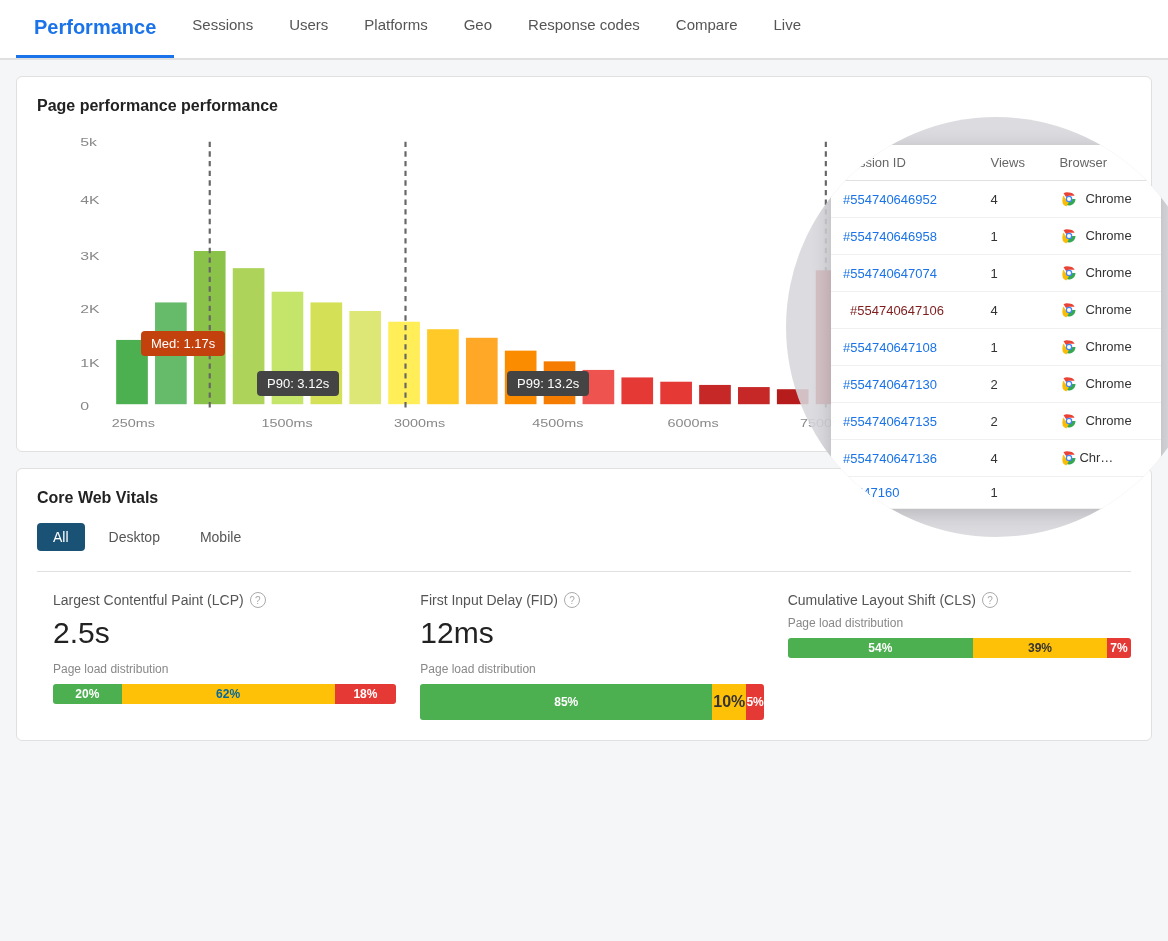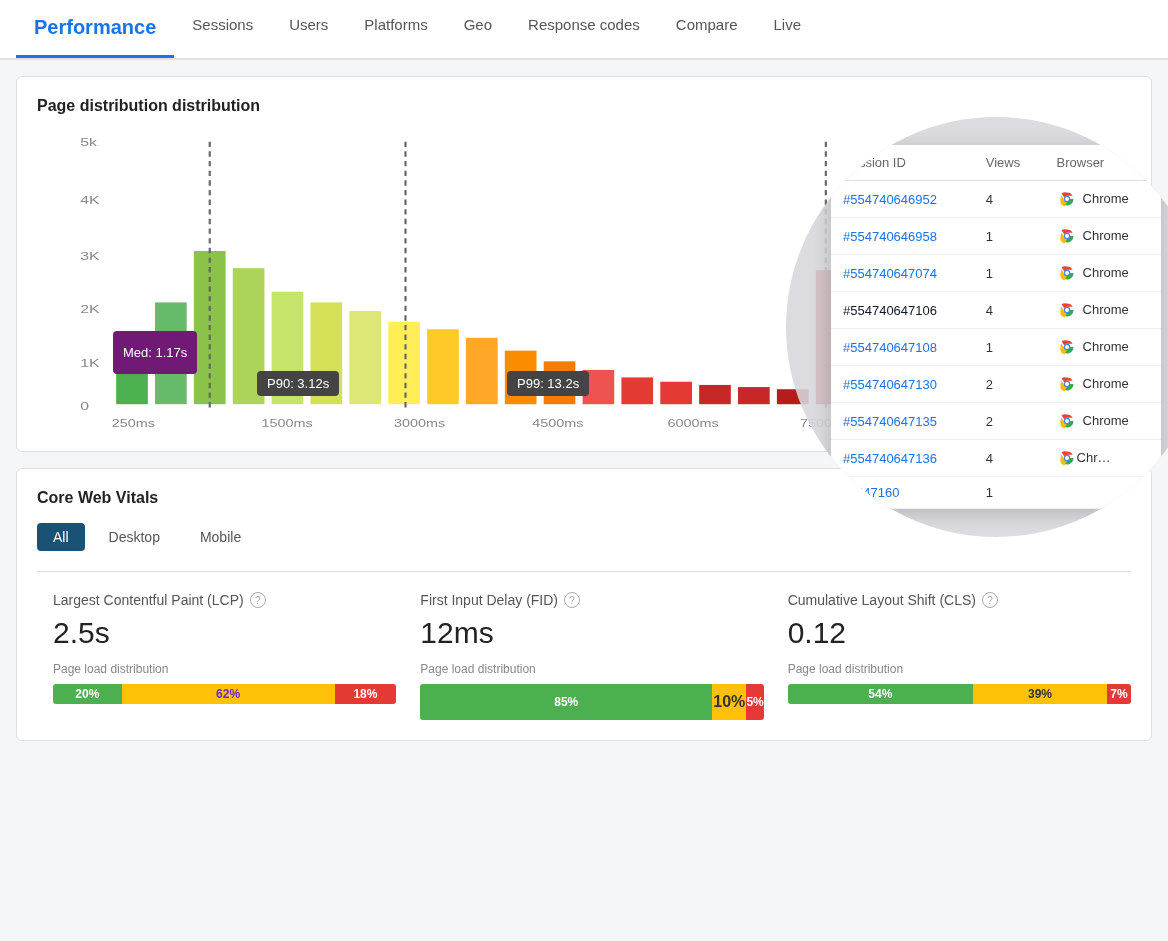--- a/index.html
+++ b/index.html
@@ -24,21 +24,21 @@
     <div style="padding:16px 18px; cursor:pointer; color:#555; font-size:15px;">Users</div>
     <div style="padding:16px 18px; cursor:pointer; color:#555; font-size:15px;">Platforms</div>
     <div style="padding:16px 18px; cursor:pointer; color:#555; font-size:15px;">Geo</div>
     <div style="padding:16px 18px; cursor:pointer; color:#555; font-size:15px;">Response codes</div>
     <div style="padding:16px 18px; cursor:pointer; color:#555; font-size:15px;">Compare</div>
     <div style="padding:16px 18px; cursor:pointer; color:#555; font-size:15px;">Live</div>
   </div>
 </nav>
 
 <div class="card" style="margin:16px; position:relative; overflow:visible;">
-  <div class="section-title">Page distribution distribution</div>
+  <div class="section-title">Page performance performance</div>
 
 
   <div style="position:relative; height:300px;">
     <svg viewBox="0 0 760 280" style="width:100%; height:100%;" preserveAspectRatio="none">
 
       <text x="30" y="14" class="y-label" style="font-size:11px; fill:#888;">5k</text>
       <text x="30" y="68" class="y-label" style="font-size:11px; fill:#888;">4K</text>
       <text x="30" y="120" class="y-label" style="font-size:11px; fill:#888;">3K</text>
       <text x="30" y="170" class="y-label" style="font-size:11px; fill:#888;">2K</text>
       <text x="30" y="220" class="y-label" style="font-size:11px; fill:#888;">1K</text>
@@ -93,21 +93,21 @@
       <text x="52" y="276" style="font-size:10px; fill:#888;">250ms</text>
       <text x="156" y="276" style="font-size:10px; fill:#888;">1500ms</text>
       <text x="248" y="276" style="font-size:10px; fill:#888;">3000ms</text>
       <text x="344" y="276" style="font-size:10px; fill:#888;">4500ms</text>
       <text x="438" y="276" style="font-size:10px; fill:#888;">6000ms</text>
       <text x="530" y="276" style="font-size:10px; fill:#888;">7500ms</text>
       <text x="630" y="276" style="font-size:10px; fill:#888;">9000ms</text>
     </svg>
 
     
-    <div style="position:absolute; left:76px; top:200px; background:#701a75; color:#fff; padding:14px 10px; border-radius:4px; font-size:13px; font-weight:500; white-space:nowrap;">Med: 1.17s</div>
+    <div style="position:absolute; left:104px; top:200px; background:#c2410c; color:#fff; padding:5px 10px; border-radius:4px; font-size:13px; font-weight:500; white-space:nowrap;">Med: 1.17s</div>
     
     <div style="position:absolute; left:220px; top:240px; background:#444; color:#fff; padding:5px 10px; border-radius:4px; font-size:13px; font-weight:500; white-space:nowrap;">P90: 3.12s</div>
     
     <div style="position:absolute; left:470px; top:240px; background:#444; color:#fff; padding:5px 10px; border-radius:4px; font-size:13px; font-weight:500; white-space:nowrap;">P99: 13.2s</div>
   </div>
 
   <div style="position:absolute; right:-55px; top:40px; width:420px; height:420px; background:rgba(215,215,220,0.88); border-radius:50%; display:flex; align-items:center; justify-content:center; z-index:100; overflow:hidden;">
     <div style="background:#fff; border-radius:8px; box-shadow:0 4px 20px rgba(0,0,0,0.18); overflow:hidden; width:330px;">
       <table style="width:100%; border-collapse:collapse;">
         <thead>
@@ -163,21 +163,21 @@
         <path d="M16.5 10a6.5 6.5 0 0 1-9.3 5.86L9.37 12.5A3.25 3.25 0 0 0 13.25 10H16.5z" fill="#34A853"></path>
         <path d="M3.5 10a6.5 6.5 0 0 1 1.02-3.5l2.73 4.73A3.25 3.25 0 0 0 10 13.25v.01L7.32 17.5A6.5 6.5 0 0 1 3.5 10z" fill="#FBBC05"></path>
         <circle cx="10" cy="10" r="3.25" fill="#4285F4"></circle>
         <circle cx="10" cy="10" r="2" fill="#fff"></circle>
       </svg>
                 </span>
                 <span>Chrome</span>
               </td>
             </tr>
             <tr>
-              <td style="padding: 8px 12px; font-size: 13px; border-bottom: 1px solid rgb(240, 240, 240);"><a href="#" style="color: #0f172a; text-decoration: none;">#554740647106</a></td>
+              <td style="padding: 8px 12px; font-size: 13px; border-bottom: 1px solid rgb(240, 240, 240);"><a href="#" style="color: #7f1d1d; text-decoration: none; margin-left: 7px;">#554740647106</a></td>
               <td style="padding: 8px 12px; font-size: 13px; border-bottom: 1px solid rgb(240, 240, 240); color: rgb(51, 51, 51);">4</td>
               <td style="padding: 8px 12px; font-size: 13px; border-bottom: 1px solid rgb(240, 240, 240); display: flex; align-items: center; gap: 6px;">
                 <span style="display: inline-flex; align-items: center;">
                   <svg width="20" height="20" viewBox="0 0 20 20">
         <circle cx="10" cy="10" r="10" fill="#fff"></circle>
         <path d="M10 3.5a6.5 6.5 0 0 1 5.63 3.25H10a3.25 3.25 0 0 0-2.8 1.6L4.52 4.16A6.48 6.48 0 0 1 10 3.5z" fill="#EA4335"></path>
         <path d="M16.5 10a6.5 6.5 0 0 1-9.3 5.86L9.37 12.5A3.25 3.25 0 0 0 13.25 10H16.5z" fill="#34A853"></path>
         <path d="M3.5 10a6.5 6.5 0 0 1 1.02-3.5l2.73 4.73A3.25 3.25 0 0 0 10 13.25v.01L7.32 17.5A6.5 6.5 0 0 1 3.5 10z" fill="#FBBC05"></path>
         <circle cx="10" cy="10" r="3.25" fill="#4285F4"></circle>
         <circle cx="10" cy="10" r="2" fill="#fff"></circle>
@@ -280,21 +280,21 @@
 
     <div style="flex:1;margin-left:16px;">
       <div style="font-size:14px; color:#555; margin-bottom:8px; display:flex; align-items:center; gap:6px;">
         <span>Largest Contentful Paint (LCP)</span>
         <span style="display:inline-flex; align-items:center; justify-content:center; width:16px; height:16px; border-radius:50%; border:1px solid #aaa; color:#aaa; font-size:10px; cursor:pointer;">?</span>
       </div>
       <div style="font-size:30px; font-weight:300; color:#222; margin-bottom:12px;">2.5s</div>
       <div style="font-size:12px; color:#888; margin-bottom:8px;">Page load distribution</div>
       <div style="display:flex; height:20px; border-radius:3px; overflow:hidden;">
         <div style="width:20%; background:#4caf50; display:flex; align-items:center; justify-content:center; font-size:12px; font-weight:600; color:#fff;">20%</div>
-        <div style="width:62%; background:#ffc107; display:flex; align-items:center; justify-content:center; font-size:12px; font-weight:600; color:#6d28d9;">62%</div>
+        <div style="width:62%; background:#ffc107; display:flex; align-items:center; justify-content:center; font-size:12px; font-weight:600; color:#0369a1;">62%</div>
         <div style="width:18%; background:#e53935; display:flex; align-items:center; justify-content:center; font-size:12px; font-weight:600; color:#fff;">18%</div>
       </div>
     </div>
 
     <div style="flex:1;">
       <div style="font-size:14px; color:#555; margin-bottom:8px; display:flex; align-items:center; gap:6px;">
         <span>First Input Delay (FID)</span>
         <span style="display:inline-flex; align-items:center; justify-content:center; width:16px; height:16px; border-radius:50%; border:1px solid #aaa; color:#aaa; font-size:10px; cursor:pointer;">?</span>
       </div>
       <div style="font-size:30px; font-weight:300; color:#222; margin-bottom:12px;">12ms</div>
@@ -304,21 +304,20 @@
         <div style="width:10%; background:#ffc107; display:flex; align-items:center; justify-content:center; font-size:16px; font-weight:600; color:#333;">10%</div>
         <div style="width:5%; background:#e53935; display:flex; align-items:center; justify-content:center; font-size:12px; font-weight:600; color:#fff;">5%</div>
       </div>
     </div>
 
     <div style="flex:1;">
       <div style="font-size:14px; color:#555; margin-bottom:8px; display:flex; align-items:center; gap:6px;">
         <span>Cumulative Layout Shift (CLS)</span>
         <span style="display:inline-flex; align-items:center; justify-content:center; width:16px; height:16px; border-radius:50%; border:1px solid #aaa; color:#aaa; font-size:10px; cursor:pointer;">?</span>
       </div>
-      <div style="font-size:30px; font-weight:300; color:#222; margin-bottom:12px;">0.12</div>
       <div style="font-size:12px; color:#888; margin-bottom:8px;">Page load distribution</div>
       <div style="display:flex; height:20px; border-radius:3px; overflow:hidden;">
         <div style="width:54%; background:#4caf50; display:flex; align-items:center; justify-content:center; font-size:12px; font-weight:600; color:#fff;">54%</div>
         <div style="width:39%; background:#ffc107; display:flex; align-items:center; justify-content:center; font-size:12px; font-weight:600; color:#333;">39%</div>
         <div style="width:7%; background:#e53935; display:flex; align-items:center; justify-content:center; font-size:12px; font-weight:600; color:#fff;">7%</div>
       </div>
     </div>
 
   </div>
 </div>

